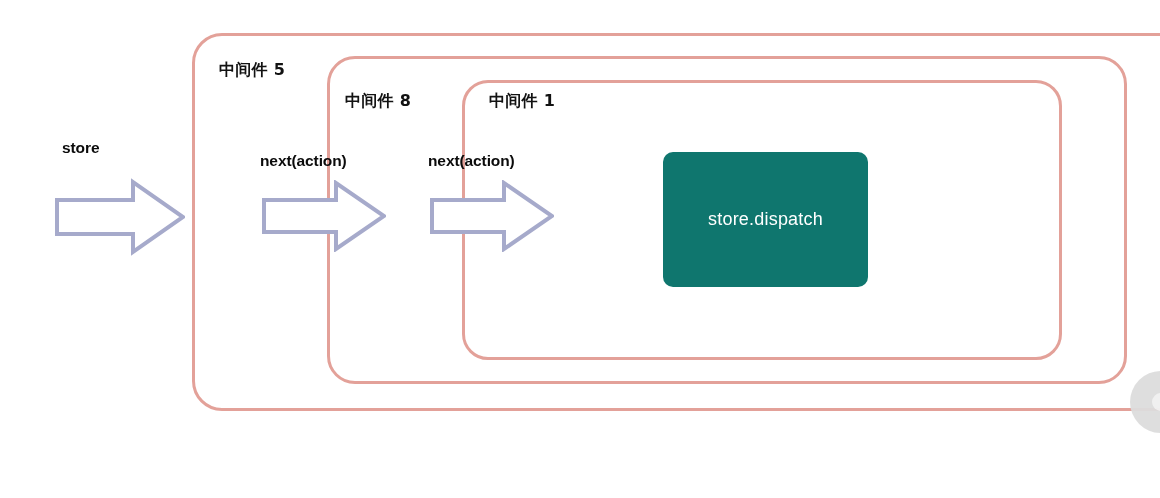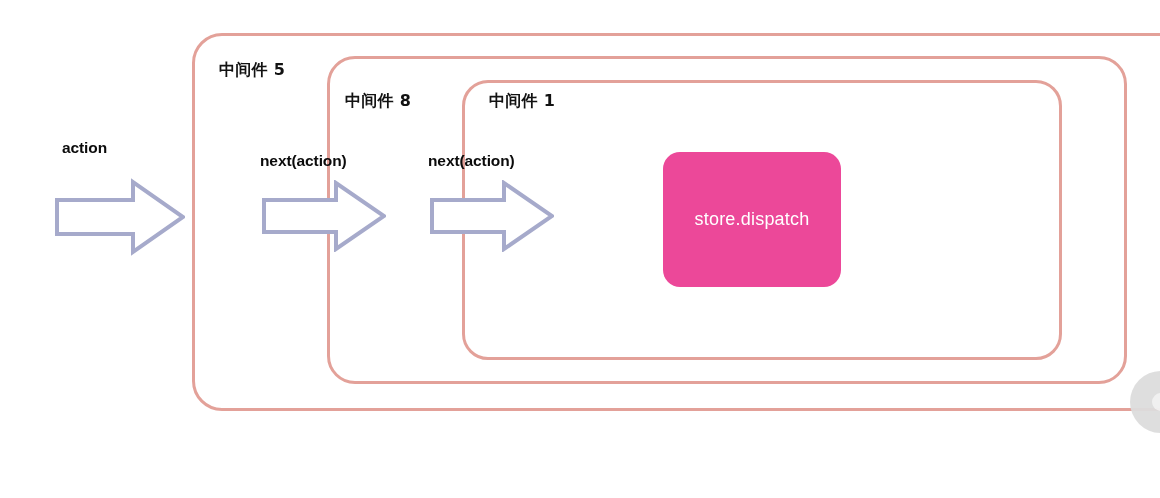--- a/index.html
+++ b/index.html
@@ -82,24 +82,24 @@
   }
   #arrow-1 { left: 55px;  top: 178px; }
   #arrow-2 { left: 262px; top: 180px; }
   #arrow-3 { left: 430px; top: 180px; }
 
   
   #dispatch-box {
     position: absolute;
     left: 663px;
     top: 152px;
-    width: 178px;
+    width: 205px;
     height: 135px;
-    background: #ec4899;
-    border-radius: 17px;
+    background: #0f766e;
+    border-radius: 10px;
     display: flex;
     align-items: center;
     justify-content: center;
     box-sizing: border-box;
   }
   #dispatch-label {
     color: #ffffff;
     font-size: 18px;
     font-weight: normal;
     letter-spacing: 0.2px;
@@ -134,21 +134,21 @@
 <div id="canvas">
 
   <div id="mw-box-1" class="mw-box"></div>
   <div id="mw-box-2" class="mw-box"></div>
   <div id="mw-box-3" class="mw-box"></div>
 
   <div id="mw-label-1" class="mw-label">中间件 5</div>
   <div id="mw-label-2" class="mw-label">中间件 8</div>
   <div id="mw-label-3" class="mw-label">中间件 1</div>
 
-  <div id="arrow-label-action" class="arrow-label">action</div>
+  <div id="arrow-label-action" class="arrow-label">store</div>
   <svg id="arrow-1" class="arrow" width="130" height="78" viewBox="0 0 130 78">
     <polygon points="2,22 78,22 78,4 128,39 78,74 78,56 2,56" fill="#ffffff" stroke="#a6aacb" stroke-width="4" stroke-linejoin="miter"></polygon>
   </svg>
 
   <div id="arrow-label-next-1" class="arrow-label">next(action)</div>
   <svg id="arrow-2" class="arrow" width="124" height="72" viewBox="0 0 124 72">
     <polygon points="2,20 74,20 74,3 122,36 74,69 74,52 2,52" fill="#ffffff" stroke="#a6aacb" stroke-width="4" stroke-linejoin="miter"></polygon>
   </svg>
 
   <div id="arrow-label-next-2" class="arrow-label">next(action)</div>

